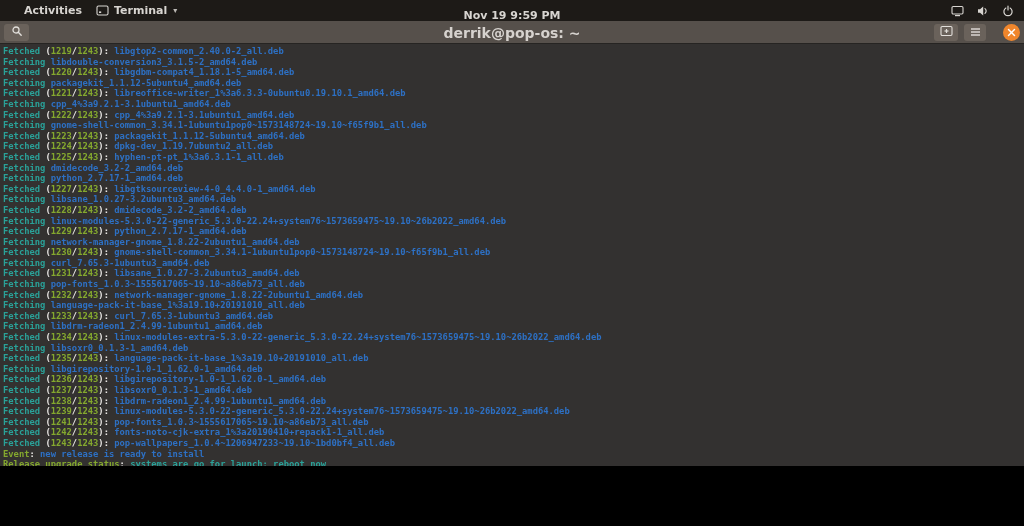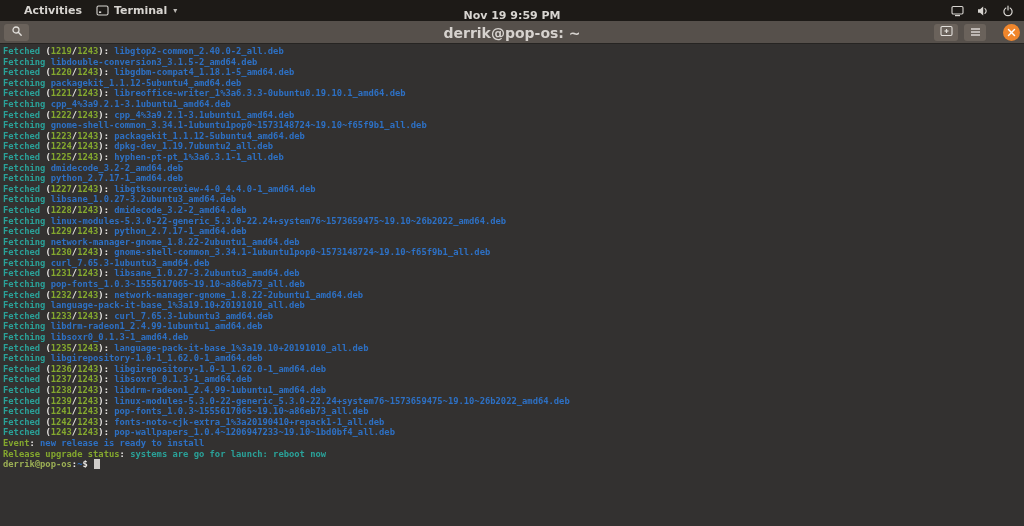--- a/index.html
+++ b/index.html
@@ -25,21 +25,21 @@
           background:var(--header_btn_bg);display:flex;align-items:center;justify-content:center;
           padding:0;cursor:pointer;}
   .hb-title{position:absolute;left:50%;top:0;transform:translateX(-50%);height:23px;
             display:flex;align-items:center;color:var(--header_fg);
             font-size:14px;font-weight:700;white-space:pre;}
   .hb-close{position:absolute;top:3px;right:4px;width:17px;height:17px;border:none;border-radius:50%;
             background:var(--close_bg);display:flex;align-items:center;justify-content:center;
             padding:0;cursor:pointer;}
 
   
-  .term{position:absolute;left:0;top:44px;width:1024px;height:482px;
+  .term{position:absolute;left:0;top:44px;width:1024px;height:422px;
         background:var(--term_bg);box-sizing:border-box;padding:2px 0 0 3px;
         font-family:"DejaVu Sans Mono",monospace;font-size:8.8px;font-weight:700;
         line-height:10.6px;overflow:hidden;}
   .line{white-space:pre;}
   .s-t{color:var(--teal);}
   .s-g{color:var(--green);}
   .s-b{color:var(--blue);}
   .s-w{color:var(--fg);}
   .s-p{color:var(--prompt);}
   .cursor{display:inline-block;width:6px;height:10px;background:var(--cursor);
@@ -148,20 +148,21 @@
     <div class="line"><span class="s-t">Fetched </span><span class="s-w">(</span><span class="s-g">1229</span><span class="s-w">/</span><span class="s-g">1243</span><span class="s-w">): </span><span class="s-b">python_2.7.17-1_amd64.deb</span></div>
     <div class="line"><span class="s-t">Fetching </span><span class="s-b">network-manager-gnome_1.8.22-2ubuntu1_amd64.deb</span></div>
     <div class="line"><span class="s-t">Fetched </span><span class="s-w">(</span><span class="s-g">1230</span><span class="s-w">/</span><span class="s-g">1243</span><span class="s-w">): </span><span class="s-b">gnome-shell-common_3.34.1-1ubuntu1pop0~1573148724~19.10~f65f9b1_all.deb</span></div>
     <div class="line"><span class="s-t">Fetching </span><span class="s-b">curl_7.65.3-1ubuntu3_amd64.deb</span></div>
     <div class="line"><span class="s-t">Fetched </span><span class="s-w">(</span><span class="s-g">1231</span><span class="s-w">/</span><span class="s-g">1243</span><span class="s-w">): </span><span class="s-b">libsane_1.0.27-3.2ubuntu3_amd64.deb</span></div>
     <div class="line"><span class="s-t">Fetching </span><span class="s-b">pop-fonts_1.0.3~1555617065~19.10~a86eb73_all.deb</span></div>
     <div class="line"><span class="s-t">Fetched </span><span class="s-w">(</span><span class="s-g">1232</span><span class="s-w">/</span><span class="s-g">1243</span><span class="s-w">): </span><span class="s-b">network-manager-gnome_1.8.22-2ubuntu1_amd64.deb</span></div>
     <div class="line"><span class="s-t">Fetching </span><span class="s-b">language-pack-it-base_1%3a19.10+20191010_all.deb</span></div>
     <div class="line"><span class="s-t">Fetched </span><span class="s-w">(</span><span class="s-g">1233</span><span class="s-w">/</span><span class="s-g">1243</span><span class="s-w">): </span><span class="s-b">curl_7.65.3-1ubuntu3_amd64.deb</span></div>
     <div class="line"><span class="s-t">Fetching </span><span class="s-b">libdrm-radeon1_2.4.99-1ubuntu1_amd64.deb</span></div>
+    <div class="line"><span class="s-t">Fetched </span><span class="s-w">(</span><span class="s-g">1234</span><span class="s-w">/</span><span class="s-g">1243</span><span class="s-w">): </span><span class="s-b">linux-modules-extra-5.3.0-22-generic_5.3.0-22.24+system76~1573659475~19.10~26b2022_amd64.deb</span></div>
     <div class="line"><span class="s-t">Fetching </span><span class="s-b">libsoxr0_0.1.3-1_amd64.deb</span></div>
     <div class="line"><span class="s-t">Fetched </span><span class="s-w">(</span><span class="s-g">1235</span><span class="s-w">/</span><span class="s-g">1243</span><span class="s-w">): </span><span class="s-b">language-pack-it-base_1%3a19.10+20191010_all.deb</span></div>
     <div class="line"><span class="s-t">Fetching </span><span class="s-b">libgirepository-1.0-1_1.62.0-1_amd64.deb</span></div>
     <div class="line"><span class="s-t">Fetched </span><span class="s-w">(</span><span class="s-g">1236</span><span class="s-w">/</span><span class="s-g">1243</span><span class="s-w">): </span><span class="s-b">libgirepository-1.0-1_1.62.0-1_amd64.deb</span></div>
     <div class="line"><span class="s-t">Fetched </span><span class="s-w">(</span><span class="s-g">1237</span><span class="s-w">/</span><span class="s-g">1243</span><span class="s-w">): </span><span class="s-b">libsoxr0_0.1.3-1_amd64.deb</span></div>
     <div class="line"><span class="s-t">Fetched </span><span class="s-w">(</span><span class="s-g">1238</span><span class="s-w">/</span><span class="s-g">1243</span><span class="s-w">): </span><span class="s-b">libdrm-radeon1_2.4.99-1ubuntu1_amd64.deb</span></div>
     <div class="line"><span class="s-t">Fetched </span><span class="s-w">(</span><span class="s-g">1239</span><span class="s-w">/</span><span class="s-g">1243</span><span class="s-w">): </span><span class="s-b">linux-modules-5.3.0-22-generic_5.3.0-22.24+system76~1573659475~19.10~26b2022_amd64.deb</span></div>
     <div class="line"><span class="s-t">Fetched </span><span class="s-w">(</span><span class="s-g">1241</span><span class="s-w">/</span><span class="s-g">1243</span><span class="s-w">): </span><span class="s-b">pop-fonts_1.0.3~1555617065~19.10~a86eb73_all.deb</span></div>
     <div class="line"><span class="s-t">Fetched </span><span class="s-w">(</span><span class="s-g">1242</span><span class="s-w">/</span><span class="s-g">1243</span><span class="s-w">): </span><span class="s-b">fonts-noto-cjk-extra_1%3a20190410+repack1-1_all.deb</span></div>
     <div class="line"><span class="s-t">Fetched </span><span class="s-w">(</span><span class="s-g">1243</span><span class="s-w">/</span><span class="s-g">1243</span><span class="s-w">): </span><span class="s-b">pop-wallpapers_1.0.4~1206947233~19.10~1bd0bf4_all.deb</span></div>

